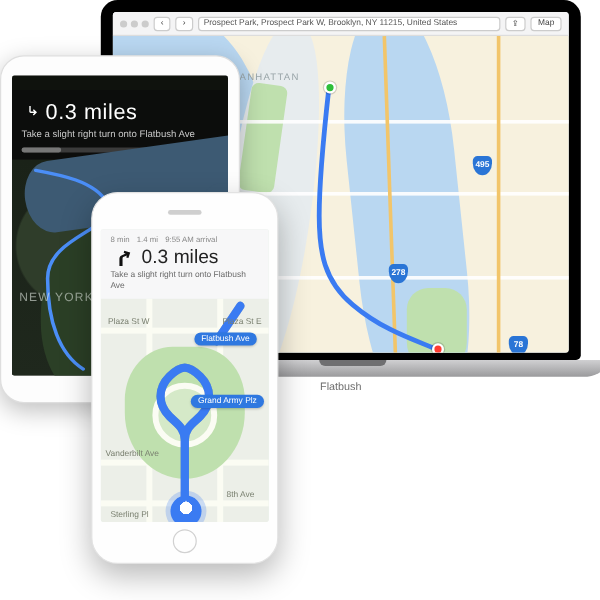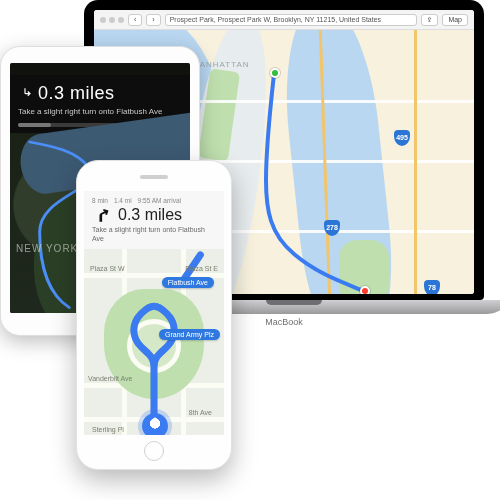--- a/index.html
+++ b/index.html
@@ -152,21 +152,21 @@
 
           <div class="mac-shield s1">495</div>
           <div class="mac-shield s2">278</div>
           <div class="mac-shield s3">78</div>
         </div>
       </div>
     </div>
     <div class="mac-hinge">
       <div class="mac-notch"></div>
     </div>
-    <div class="mac-logo">MacBook</div>
+    <div class="mac-logo">Flatbush</div>
   </div>
 
   <div class="ipad">
     <div class="ipad-frame">
       <div class="ipad-screen">
         <div class="ipad-status"></div>
 
         <div class="ipad-dir">
           <div class="ipad-dir-top">
             <span>

